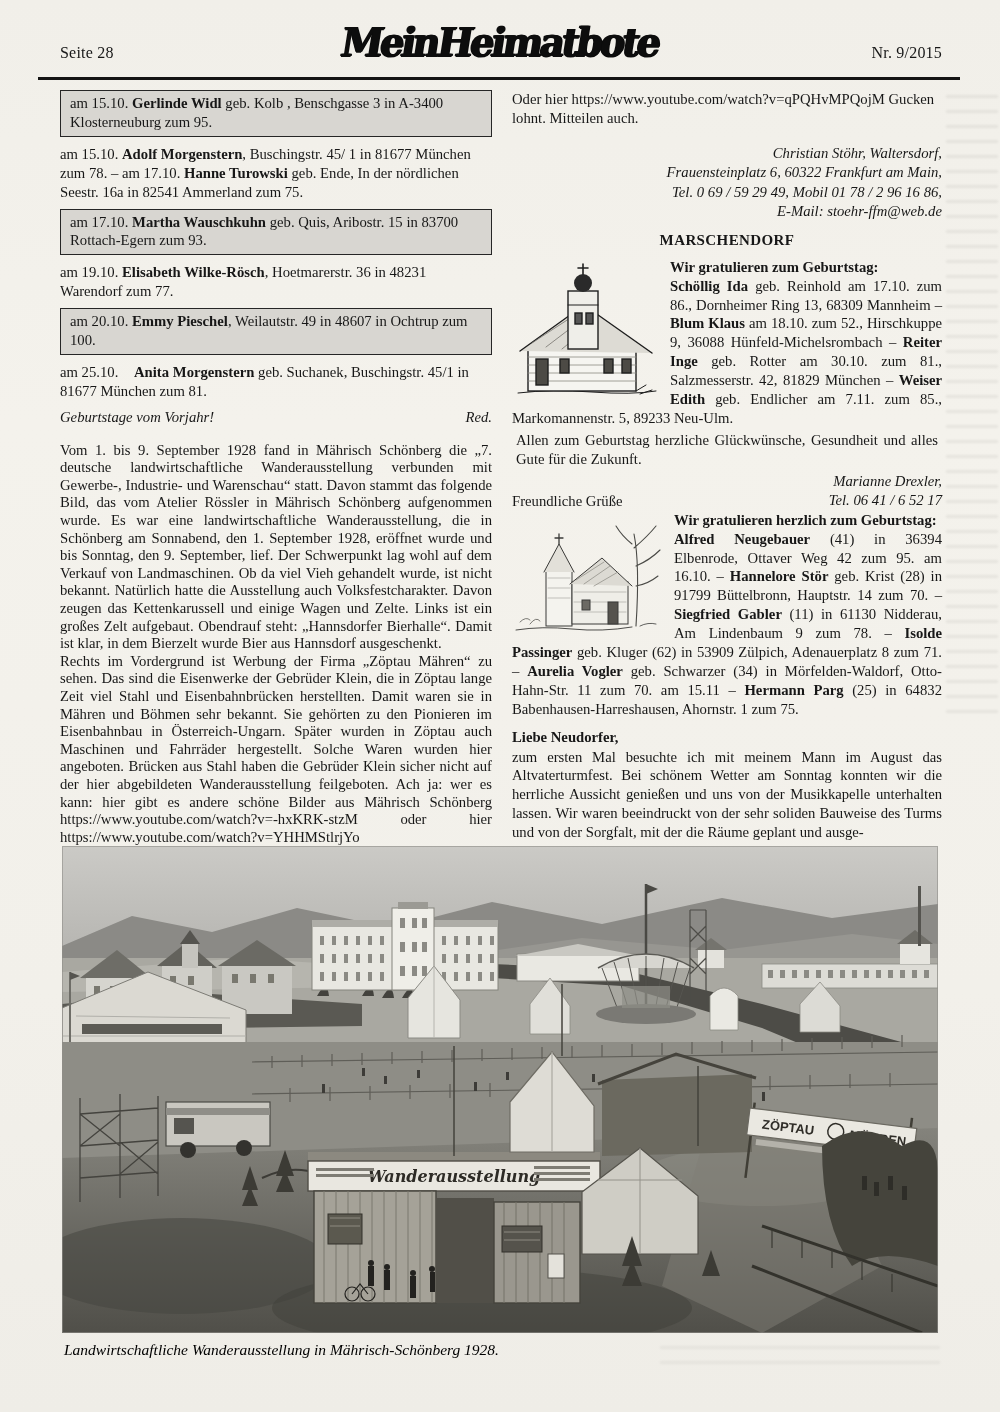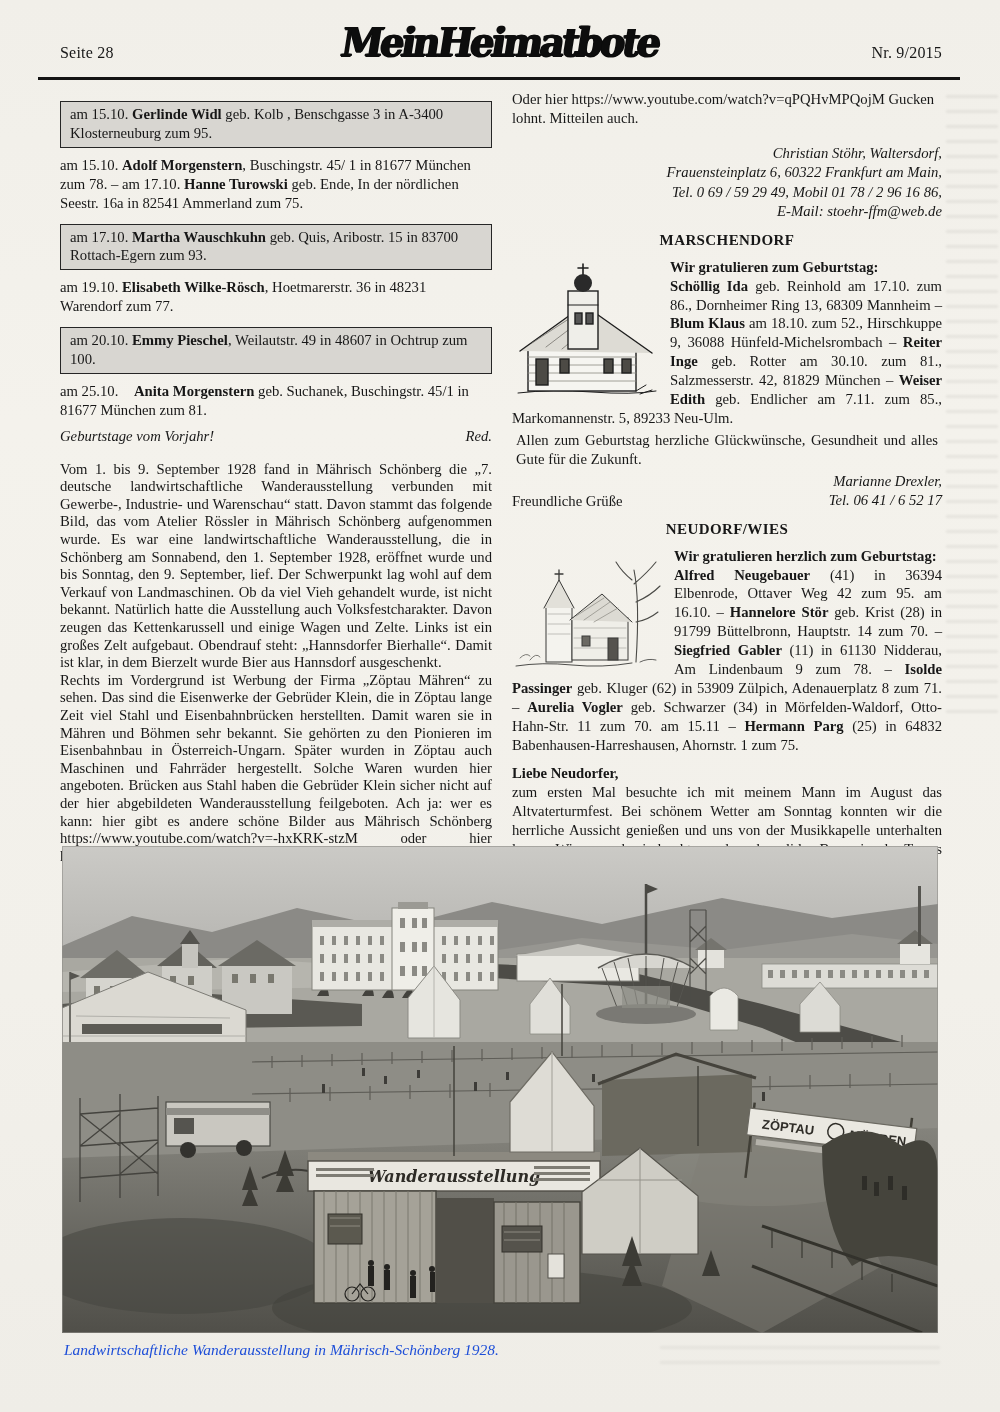--- a/index.html
+++ b/index.html
@@ -16,40 +16,40 @@
     position:absolute;top:22px;left:0;right:0;text-align:center;
     font-family:"DejaVu Serif",serif;font-weight:bold;font-size:38px;line-height:40px;
     letter-spacing:-3px;transform:skewX(-9deg) scaleY(1.05);color:#0d0d0d;
     text-shadow:1px 0 #0d0d0d,-1px 0 #0d0d0d,0 1px #0d0d0d;
   }
   #header-rule{position:absolute;left:38px;right:40px;top:77px;height:3px;background:#141414;}
   
   .col{position:absolute;top:90px;font-size:14.7px;line-height:18.9px;}
   #col-left{left:60px;width:432px;}
   #col-right{left:512px;width:430px;}
-  .box{background:#d8d6d1;border:1.6px solid #262626;padding:3px 9px 4px;margin:11px 0 8px;}
+  .box{background:#d8d6d1;border:1.6px solid #262626;padding:3px 9px 4px;margin:0 0 8px;}
   .entry{margin:0 0 7px;}
   .vorjahr{display:flex;justify-content:space-between;font-style:italic;margin:1px 0 15px;}
   .article p{margin:0;text-align:justify;line-height:17.6px;word-break:break-word;}
   .intro{margin:0 0 2px;}
   .contact{text-align:right;font-style:italic;margin:16px 0 6px;line-height:19.5px;}
   h2.section{font-size:15px;font-weight:bold;text-align:center;letter-spacing:.4px;margin:9px 0 8px;}
   .church{float:left;margin:3px 10px 2px 0;}
   .greet{font-weight:bold;}
   .para{text-align:justify;margin:0;}
   .clear{clear:both;}
   .wishes{text-align:justify;margin:3px 4px 3px;}
   .regards-row{display:flex;justify-content:space-between;align-items:flex-end;margin:0 0 0;}
   .sig{text-align:right;font-style:italic;line-height:19.5px;}
   .salutation{font-weight:bold;margin:9px 0 1px;}
   .letter{text-align:justify;margin:0;}
   
   #photo{position:absolute;left:62px;top:846px;width:876px;height:487px;background:#b7b6b2;box-shadow:0 0 0 1px #9a9994 inset;}
   #photo svg{display:block;}
-  #caption{position:absolute;left:64px;top:1341px;font-style:italic;font-size:15.5px;color:#1d4ed8;}
+  #caption{position:absolute;left:64px;top:1341px;font-style:italic;font-size:15.5px;color:#000000;}
   
   .bleed{position:absolute;opacity:.10;filter:blur(1px);pointer-events:none;
     background:repeating-linear-gradient(180deg,#77756f 0 3px,transparent 3px 15px);}
   #bleed-right{right:2px;top:95px;width:52px;height:620px;}
   #bleed-caption{left:660px;top:1346px;width:280px;height:26px;opacity:.08;}
 </style>
 </head>
 <body>
 
 <div id="hdr-left" class="hdr-label">Seite 28</div>
@@ -113,21 +113,20 @@
 
   <div class="wishes">Allen zum Geburtstag herzliche Glückwünsche, Gesundheit und alles Gute für die Zukunft.</div>
   <div class="regards-row">
     <span>Freundliche Grüße</span>
     <span class="sig">
       <span style="display:block">Marianne Drexler,</span>
       <span style="display:block">Tel. 06 41 / 6 52 17</span>
     </span>
   </div>
 
-  <h2 class="section">NEUDORF/WIES</h2>
 
   <div class="church" style="width:152px;height:126px;">
     <svg width="152" height="126" viewBox="0 0 152 126">
       <g stroke="#3a3a38" fill="none" stroke-width="1" stroke-linecap="round">
         <path d="M4,116 Q30,112 60,115 T120,113" stroke-width=".9"></path>
         <rect x="34" y="56" width="26" height="56" fill="#f4f3ee"></rect>
         <path d="M32,58 L47,30 L62,58" fill="#e2e0d9"></path>
         <path d="M47,30 L47,20 M43,24 h8" stroke-width="1.3"></path>
         <rect x="60" y="68" width="56" height="42" fill="#efeee8"></rect>
         <path d="M58,70 L90,44 L120,72" fill="#dcdad3"></path>

